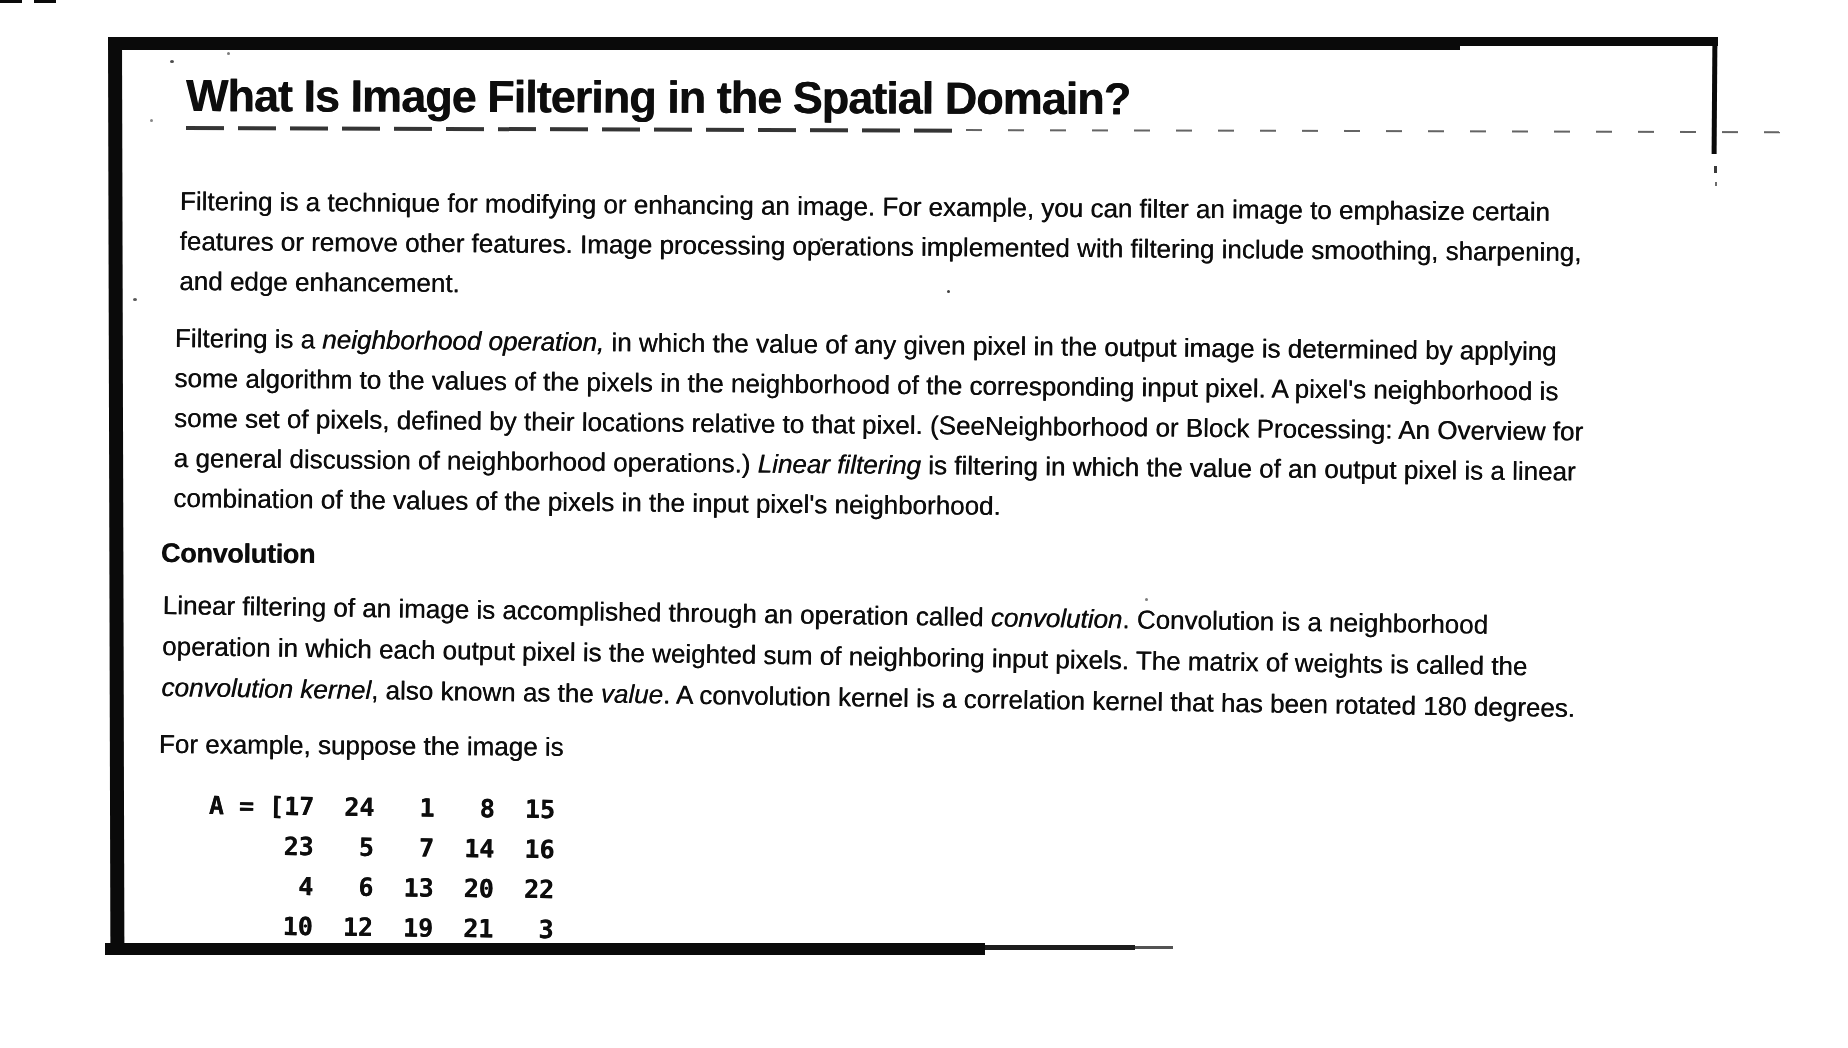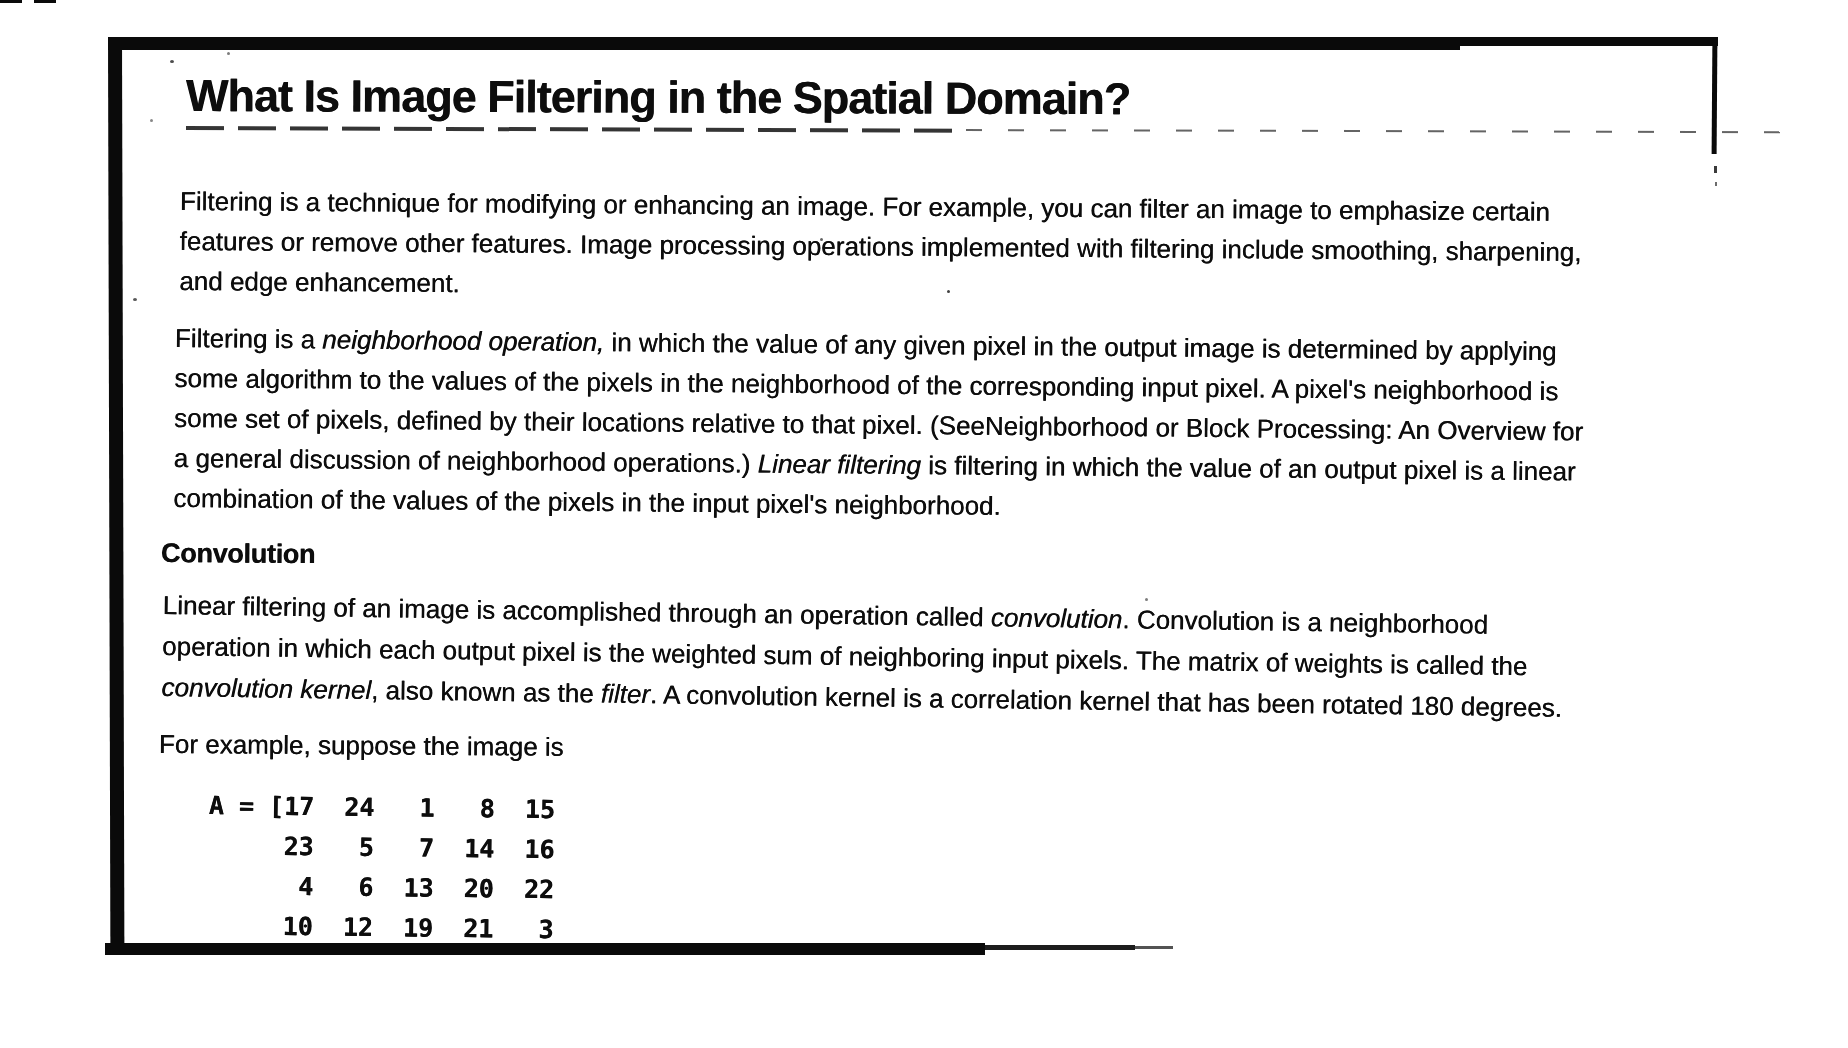--- a/index.html
+++ b/index.html
@@ -115,21 +115,21 @@
       <div class="tline"><span>some set of pixels, defined by their locations relative to that pixel. (SeeNeighborhood or Block Processing: An Overview for</span></div>
       <div class="tline"><span>a general discussion of neighborhood operations.) </span><em>Linear filtering</em><span> is filtering in which the value of an output pixel is a linear</span></div>
       <div class="tline"><span>combination of the values of the pixels in the input pixel's neighborhood.</span></div>
     </div>
 
   <h2 class="h-convolution">Convolution</h2>
 
   <div class="block p-convolution">
       <div class="tline"><span>Linear filtering of an image is accomplished through an operation called </span><em>convolution</em><span>. Convolution is a neighborhood</span></div>
       <div class="tline"><span>operation in which each output pixel is the weighted sum of neighboring input pixels. The matrix of weights is called the</span></div>
-      <div class="tline"><em>convolution kernel</em><span>, also known as the </span><em>filter</em><span>. A convolution kernel is a correlation kernel that has been rotated 180 degrees.</span></div>
+      <div class="tline"><em>convolution kernel</em><span>, also known as the </span><em>value</em><span>. A convolution kernel is a correlation kernel that has been rotated 180 degrees.</span></div>
     </div>
   <div class="block p-lead">
     <div class="tline">For example, suppose the image is</div>
   </div>
 
   <pre class="matrix">A = [17  24   1   8  15
      23   5   7  14  16
       4   6  13  20  22
      10  12  19  21   3</pre>
 

